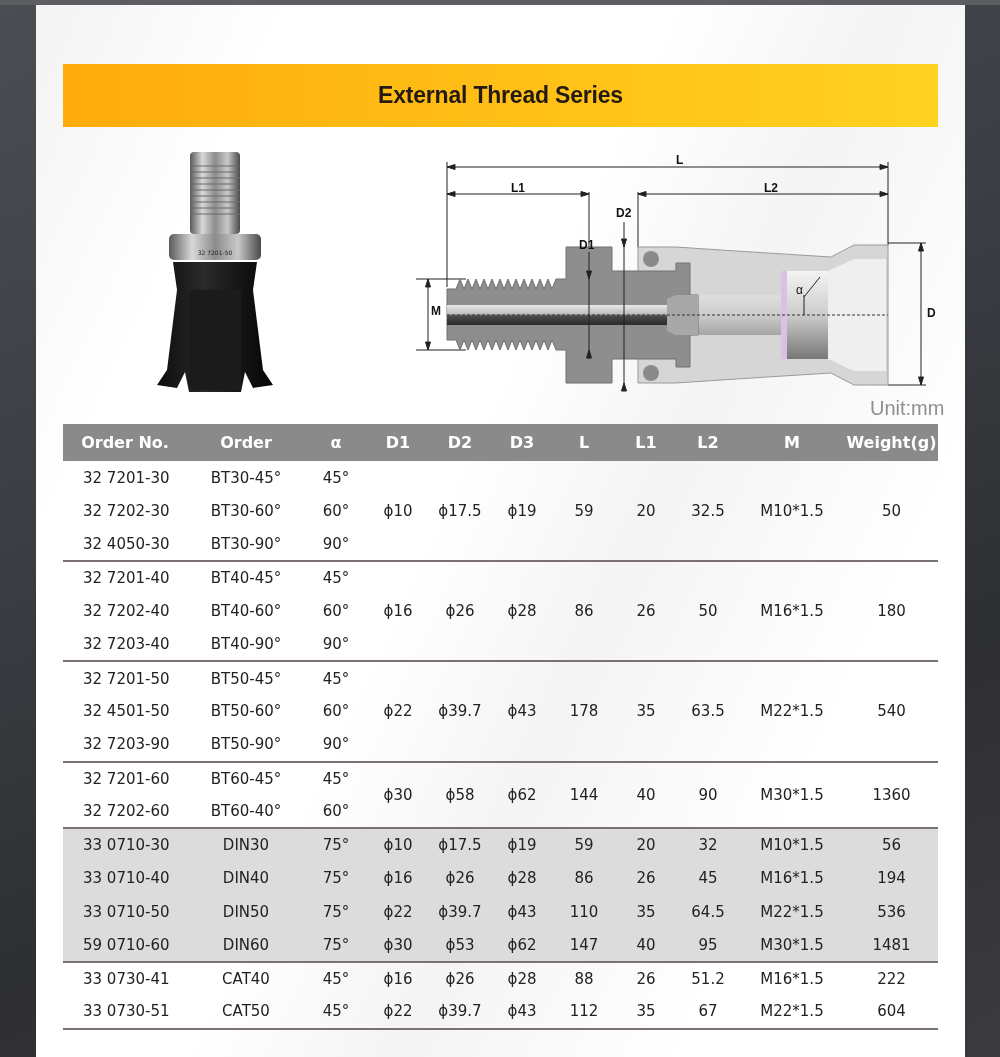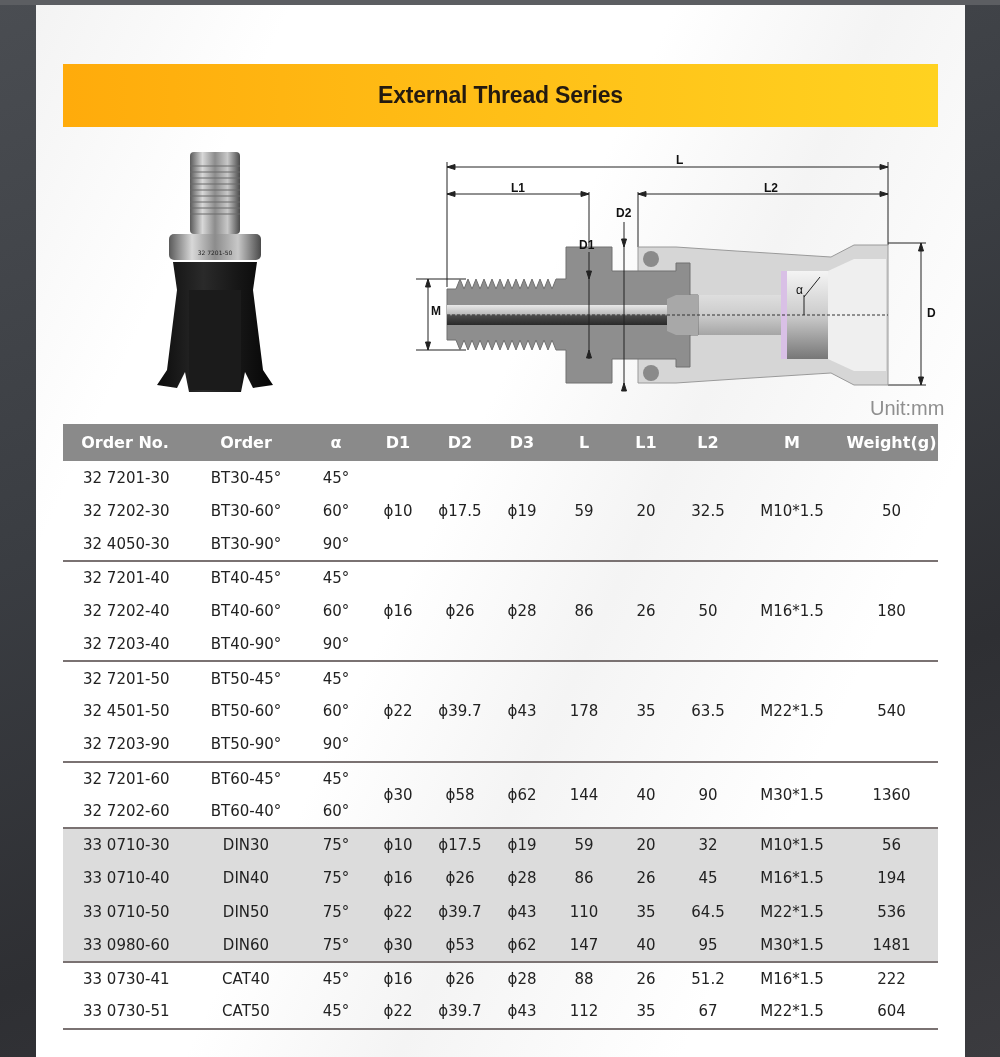--- a/index.html
+++ b/index.html
@@ -338,21 +338,21 @@
           <td>ϕ22</td>
           <td>ϕ39.7</td>
           <td>ϕ43</td>
           <td>110</td>
           <td>35</td>
           <td>64.5</td>
           <td>M22*1.5</td>
           <td>536</td>
         </tr>
         <tr class="gray group-end">
-          <td class="order">33 0980-60</td>
+          <td class="order">59 0710-60</td>
           <td>DIN60</td>
           <td>75°</td>
           <td>ϕ30</td>
           <td>ϕ53</td>
           <td>ϕ62</td>
           <td>147</td>
           <td>40</td>
           <td>95</td>
           <td>M30*1.5</td>
           <td>1481</td>

